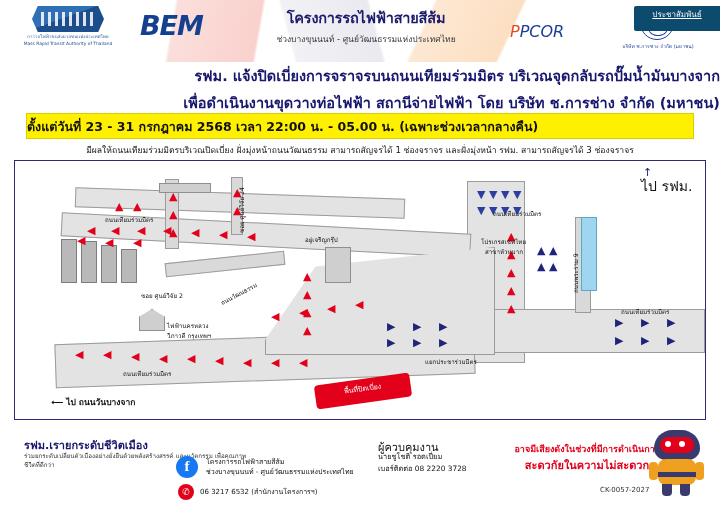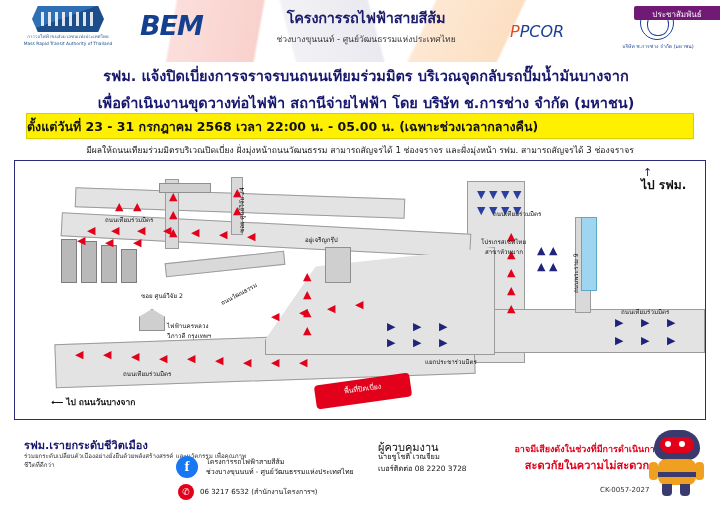--- a/index.html
+++ b/index.html
@@ -41,27 +41,28 @@
   .title-block { position:absolute; left:236px; top:6px; width:260px; text-align:center; }
   .title-main { font-size:14.5px; font-weight:bold; color:#1b1b6b; letter-spacing:-.2px; }
   .title-sub { font-size:8.5px; color:#333; margin-top:3px; }
 
   .logo-pcor { position:absolute; left:510px; top:22px; font-size:16px; font-weight:normal; color:#1b3f94; font-style:italic; }
   .logo-pcor .p1 { color:#e04a22; }
   .logo-seal { position:absolute; left:640px; top:6px; width:34px; height:34px; border:1.4px solid #1b3f94; border-radius:50%; }
   .logo-seal::after { content:""; position:absolute; left:6px; top:5px; width:20px; height:22px; border:1.2px solid #1b3f94; border-radius:50% 50% 45% 45%; }
   .seal-text { position:absolute; left:612px; top:42px; width:92px; text-align:center; font-size:5px; color:#1b3f94; }
   .ribbon {
-    position:absolute; right:0; top:6px; width:86px; height:14px;
-    background:#701a75; color:#fff; font-size:8px; text-align:center; line-height:17px;
+    position:absolute; right:0; top:6px; width:86px; height:25px;
+    background:#0c4a6e; color:#fff; font-size:8px; text-align:center; line-height:17px;
     border-radius:2px 0 0 2px;
-  }
-
-  
-  .headline { position:absolute; left:0; top:64px; width:720px; text-align:center;padding-left:12px; }
+    text-decoration:underline;
+  }
+
+  
+  .headline { position:absolute; left:0; top:64px; width:720px; text-align:right;padding-left:12px; }
   .headline .l1 { font-size:14.5px; color:#17176e; font-weight:bold; }
   .headline .l2 { font-size:14.5px; color:#17176e; font-weight:bold; margin-top:4px; }
 
   
   .datebar {
     position:absolute; left:26px; top:113px; width:668px; height:26px;
     background:#fff000; border:1px solid #d9cf00;
     line-height:26px;
     font-size:12.5px; font-weight:bold; color:#111;
   }
@@ -238,21 +239,21 @@
     <div class="arrow-navy" style="left:372px; top:160px;">▶</div>
     <div class="arrow-navy" style="left:398px; top:160px;">▶</div>
     <div class="arrow-navy" style="left:424px; top:160px;">▶</div>
     <div class="arrow-navy" style="left:372px; top:176px;">▶</div>
     <div class="arrow-navy" style="left:398px; top:176px;">▶</div>
     <div class="arrow-navy" style="left:424px; top:176px;">▶</div>
     <div class="arrow-navy" style="left:628px; top:6px;">↑</div>
 
     <div class="closure" style="left:300px; top:218px; width:96px; height:24px;">พื้นที่ปิดเบี่ยง</div>
 
-    <div class="lbl" style="left:626px; top:14px; font-size:12px; font-weight:bold;">ไป รฟม.</div>
+    <div class="lbl" style="left:626px; top:14px; font-size:14px; font-weight:normal;">ไป รฟม.</div>
     <div class="lbl" style="left:478px; top:48px;">ถนนเทียมร่วมมิตร</div>
     <div class="lbl" style="left:606px; top:146px;">ถนนเทียมร่วมมิตร</div>
     <div class="lbl" style="left:90px; top:54px;">ถนนเทียมร่วมมิตร</div>
     <div class="lbl" style="left:108px; top:208px;">ถนนเทียมร่วมมิตร</div>
     <div class="lbl rotv" style="left:556px; top:132px;">ถนนพระราม 9</div>
     <div class="lbl rotv" style="left:222px; top:72px;">ซอย ศูนย์วิจัย 24</div>
     <div class="lbl" style="left:126px; top:130px;">ซอย ศูนย์วิจัย 2</div>
     <div class="lbl rot-a" style="left:204px; top:138px;">ถนนวัฒนธรรม</div>
     <div class="lbl" style="left:290px; top:74px;">อยู่เจริญกรุ๊ป</div>
     <div class="lbl" style="left:466px; top:76px;">โปรเกรสเซฟไทย</div>
@@ -269,21 +270,21 @@
     <div class="foot-sub">ร่วมยกระดับเปลี่ยนตัวเมืองอย่างยั่งยืนด้วยพลังสร้างสรรค์
 และนวัตกรรม เพื่อคุณภาพชีวิตที่ดีกว่า</div>
 
     <div class="fb">f</div>
     <div class="fb-txt1">โครงการรถไฟฟ้าสายสีส้ม</div>
     <div class="fb-txt2">ช่วงบางขุนนนท์ - ศูนย์วัฒนธรรมแห่งประเทศไทย</div>
     <div class="phone-ic">✆</div>
     <div class="phone-txt">06 3217 6532 (สำนักงานโครงการฯ)</div>
 
     <div class="ctl-h">ผู้ควบคุมงาน</div>
-    <div class="ctl-1">นายชูโชติ เวณจี่ยม</div>
+    <div class="ctl-1">นายชูโชติ รอดเปี่ยม</div>
     <div class="ctl-2">เบอร์ติดต่อ 08 2220 3728</div>
 
     <div class="apo1">อาจมีเสียงดังในช่วงที่มีการดำเนินการ</div>
     <div class="apo2">สะดวกัยในความไม่สะดวก</div>
     <div class="code">CK-0057-2027</div>
   </div>
 
   <div class="mascot">
     <div class="m-arm l"></div>
       <div class="m-arm r"></div>

